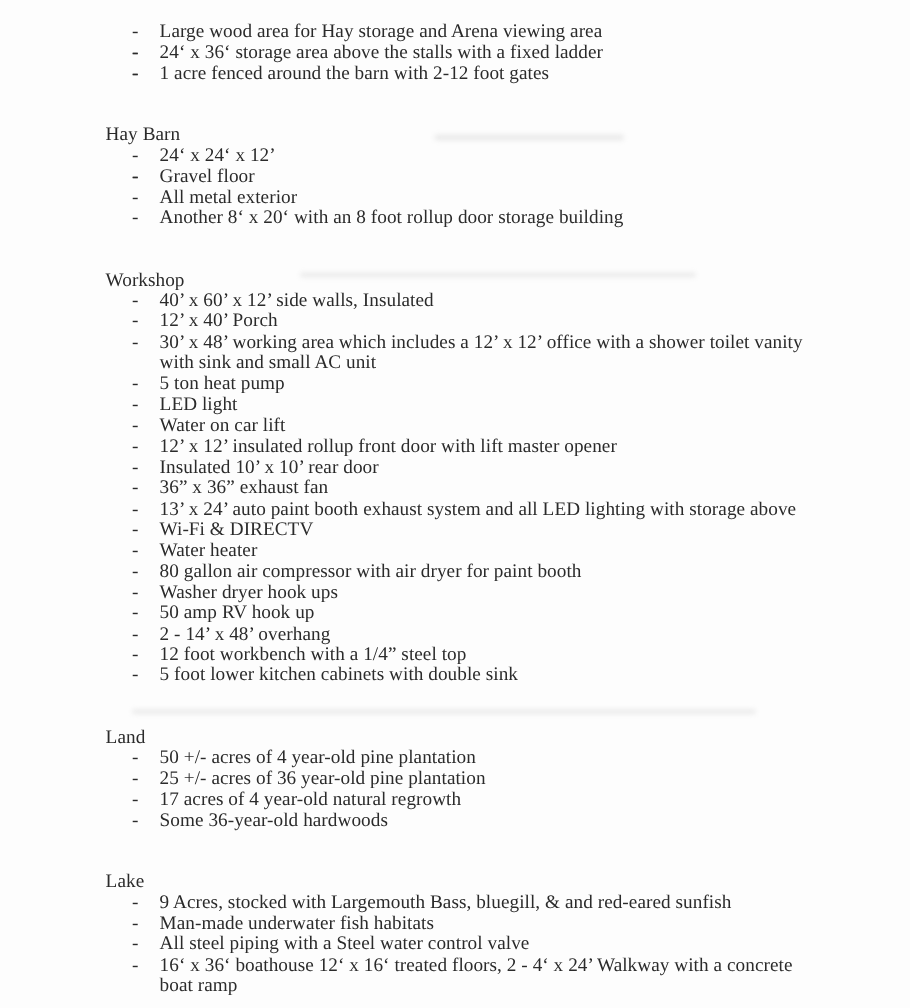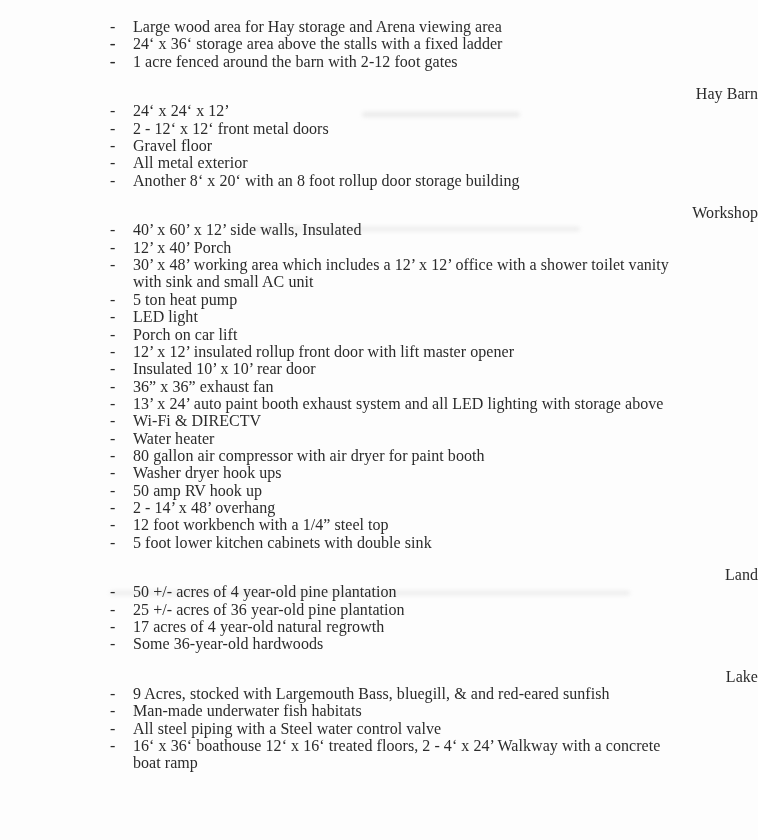--- a/index.html
+++ b/index.html
@@ -18,23 +18,22 @@
     position: relative;
   }
   .page {
     padding: 18px 0 0 88px;
     filter: blur(0.25px);
     letter-spacing: 0.05px;
   }
   .sec-title {
     font-size: 16px;
     font-weight: normal;
-    margin: 15px 0 0 0;
+    margin: 34px 0 0 0;
     line-height: 17.35px;
-    text-align: right;
   }
   .items { margin: 0; }
   .item {
     position: relative;
     padding-left: 45px;
     max-width: 542px;
   }
   .item .dash {
     position: absolute;
     left: 22px;
@@ -69,36 +68,36 @@
       <div class="item"><span class="dash">-</span><span class="txt">24‘ x 36‘ storage area above the stalls with a fixed ladder</span></div>
       <div class="item"><span class="dash">-</span></div>
       <div class="item"><span class="dash">-</span><span class="txt">1 acre fenced around the barn with 2-12 foot gates</span></div>
     </div>
   </section>
 
   <section>
     <h2 class="sec-title">Hay Barn</h2>
     <div class="items">
       <div class="item"><span class="dash">-</span><span class="txt">24‘ x 24‘ x 12’</span></div>
-      <div class="item"><span class="dash">-</span><span class="txt">2 - 12‘ x 12‘ front metal doors</span></div>
+      <div class="item"><span class="dash">-</span></div>
       <div class="item"><span class="dash">-</span><span class="txt">Gravel floor</span></div>
       <div class="item"><span class="dash">-</span><span class="txt">All metal exterior</span></div>
       <div class="item"><span class="dash">-</span><span class="txt">Another 8‘ x 20‘ with an 8 foot rollup door storage building</span></div>
     </div>
   </section>
 
   <section>
     <h2 class="sec-title">Workshop</h2>
     <div class="items">
       <div class="item"><span class="dash">-</span><span class="txt">40’ x 60’ x 12’ side walls, Insulated</span></div>
       <div class="item"><span class="dash">-</span><span class="txt">12’ x 40’ Porch</span></div>
       <div class="item"><span class="dash">-</span><span class="txt">30’ x 48’ working area which includes a 12’ x 12’ office with a shower toilet vanity with sink and small AC unit</span></div>
       <div class="item"><span class="dash">-</span><span class="txt">5 ton heat pump</span></div>
       <div class="item"><span class="dash">-</span><span class="txt">LED light</span></div>
-      <div class="item"><span class="dash">-</span><span class="txt">Porch on car lift</span></div>
+      <div class="item"><span class="dash">-</span><span class="txt">Water on car lift</span></div>
       <div class="item"><span class="dash">-</span><span class="txt">12’ x 12’ insulated rollup front door with lift master opener</span></div>
       <div class="item"><span class="dash">-</span><span class="txt">Insulated 10’ x 10’ rear door</span></div>
       <div class="item"><span class="dash">-</span><span class="txt">36” x 36” exhaust fan</span></div>
       <div class="item"><span class="dash">-</span><span class="txt">13’ x 24’ auto paint booth exhaust system and all LED lighting with storage above</span></div>
       <div class="item"><span class="dash">-</span><span class="txt">Wi-Fi &amp; DIRECTV</span></div>
       <div class="item"><span class="dash">-</span><span class="txt">Water heater</span></div>
       <div class="item"><span class="dash">-</span><span class="txt">80 gallon air compressor with air dryer for paint booth</span></div>
       <div class="item"><span class="dash">-</span><span class="txt">Washer dryer hook ups</span></div>
       <div class="item"><span class="dash">-</span><span class="txt">50 amp RV hook up</span></div>
       <div class="item"><span class="dash">-</span><span class="txt">2 - 14’ x 48’ overhang</span></div>

